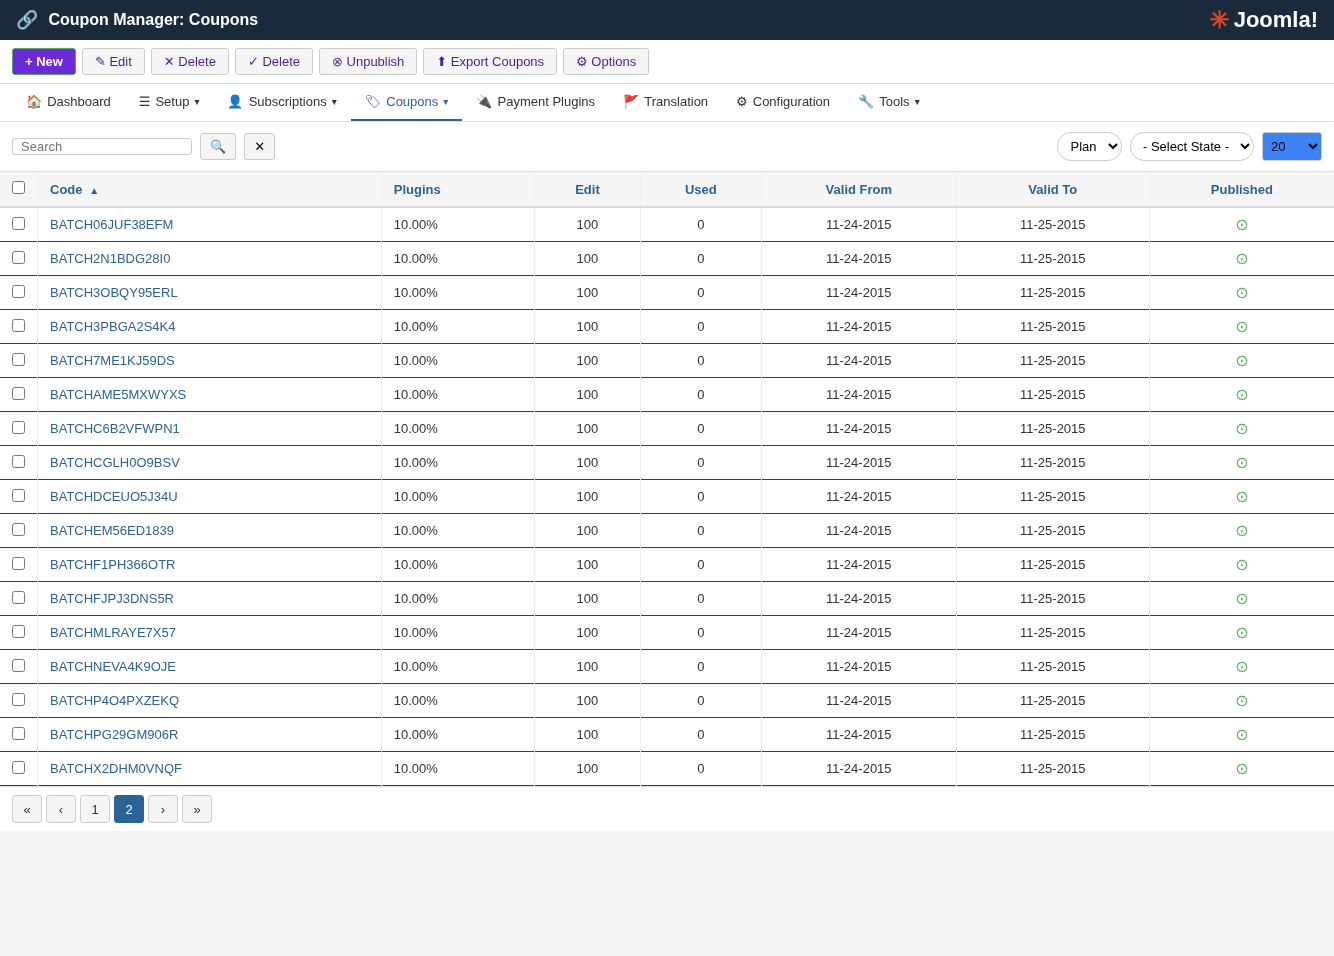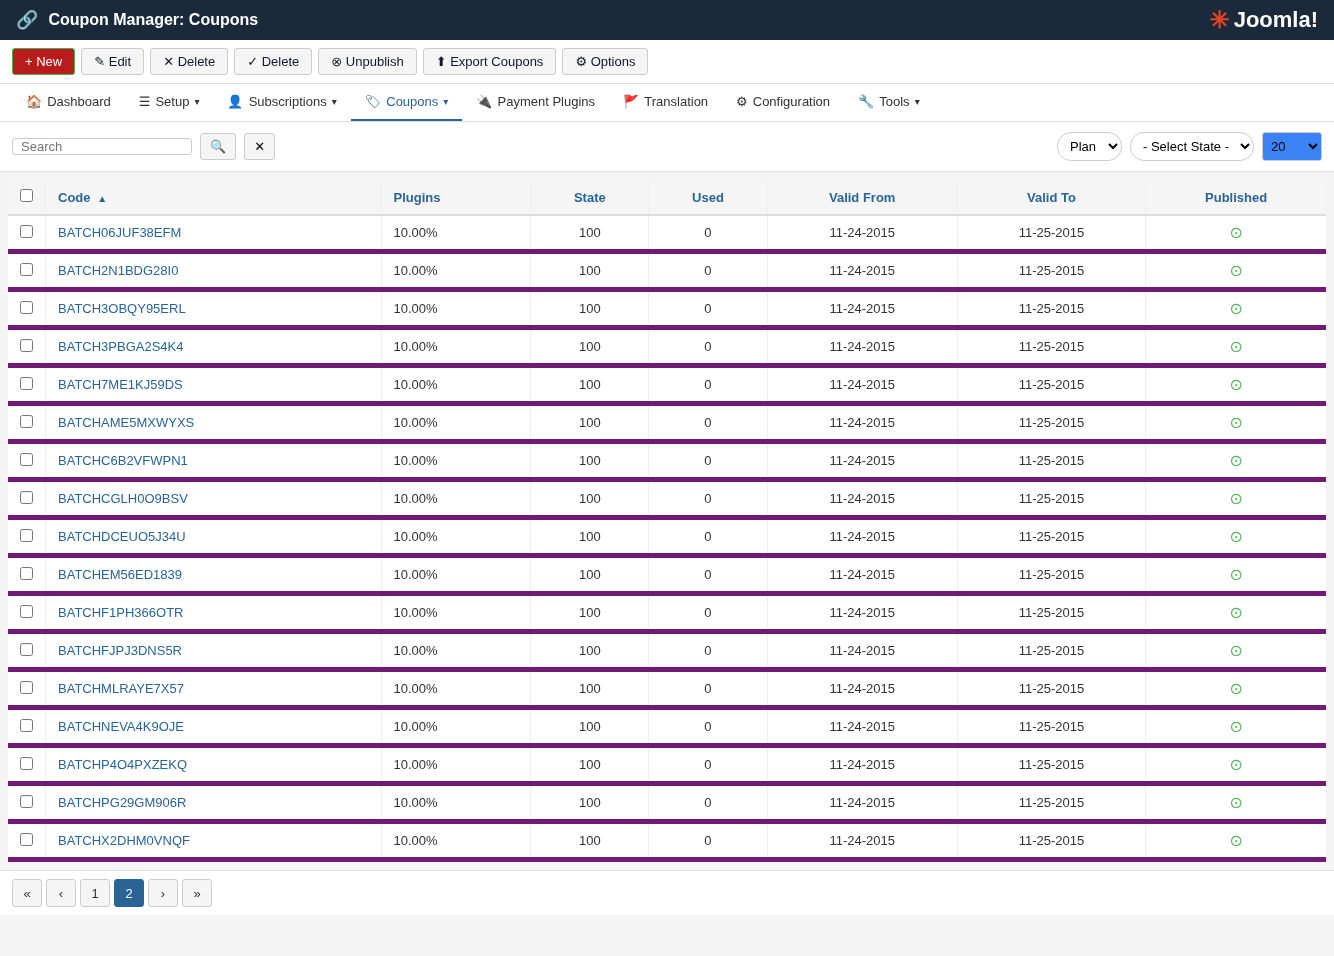--- a/index.html
+++ b/index.html
@@ -48,28 +48,28 @@
     .btn {
       display: inline-flex;
       align-items: center;
       gap: 4px;
       padding: 5px 12px;
       border: 1px solid #ccc;
       border-radius: 3px;
       cursor: pointer;
       font-size: 13px;
       background: #f5f5f5;
-      color: #0f172a;
+      color: #4c1d95;
       text-decoration: none;
     }
     .btn-new {
-      background: #b91c1c;
+      background: #6d28d9;
       border-color: #4cae4c;
       color: #fff;
-      font-weight: normal;
+      font-weight: bold;
     }
 
     
     .nav-bar {
       background: #fff;
       border-bottom: 1px solid #ddd;
       padding: 0 12px;
       display: flex;
       align-items: center;
     }
@@ -117,36 +117,37 @@
     }
     .filter-spacer { flex: 1; }
     .select-dropdown {
       border: 1px solid #ccc;
       border-radius: 14px;
       padding: 5px 8px;
       font-size: 13px;
       background: #fff;
       cursor: pointer;
       outline: none;
+      text-align: center;
     }
     .per-page-select {
       width: 60px;
       border: 1px solid #ccc;
       border-radius: 3px;
       padding: 5px 4px;
       font-size: 13px;
       background: #3b82f6;
       cursor: pointer;
       outline: none;
     }
 
     
     .table-container {
       background: #fff;
-      margin: 8px;
+      margin: 0;
     }
     table {
       width: 100%;
       border-collapse: collapse;
       font-size: 13px;
     }
     thead tr {
       background: #f5f5f5;
       border-bottom: 2px solid #ddd;
     }
@@ -155,21 +156,21 @@
       text-align: left;
       font-weight: bold;
       color: #2a6496;
       border-right: 1px solid #eee;
       cursor: pointer;
     }
     thead th.center { text-align: center; }
     thead th:last-child { border-right: none; }
     thead th .sort-icon { font-size: 10px; margin-left: 3px; }
     tbody tr {
-      border-bottom: 5px solid #701a75;
+      border-bottom: 1px solid #701a75;
     }
     tbody td {
       padding: 7px 12px;
       border-right: 1px solid #eee;
       vertical-align: middle;
     }
     tbody td:last-child { border-right: none; }
     tbody td.center { text-align: center; }
     .code-link { color: #2a6496; text-decoration: none; }
     .checkbox-cell { width: 28px; }
@@ -292,21 +293,21 @@
   <table>
     <thead>
       <tr>
         <th class="checkbox-cell">
           <input type="checkbox" class="check-all" style="">
         </th>
         <th>
           Code <span class="sort-icon">▲</span>
         </th>
         <th>Plugins</th>
-        <th class="center">State</th>
+        <th class="center">Edit</th>
         <th class="center">Used</th>
         <th class="center">Valid From</th>
         <th class="center">Valid To</th>
         <th class="center">Published</th>
       </tr>
     </thead>
     <tbody id="table-body">
     <tr>
       <td class="checkbox-cell center">
         <input type="checkbox" style="">

